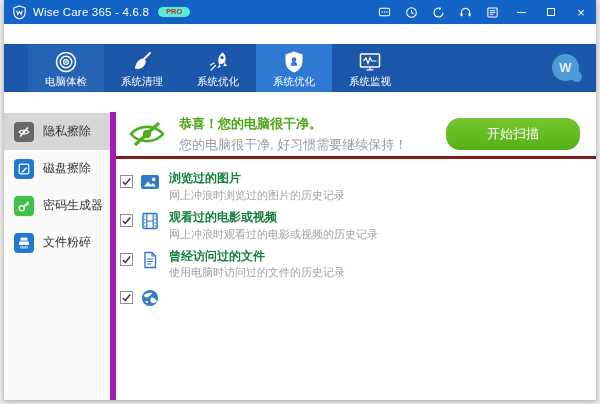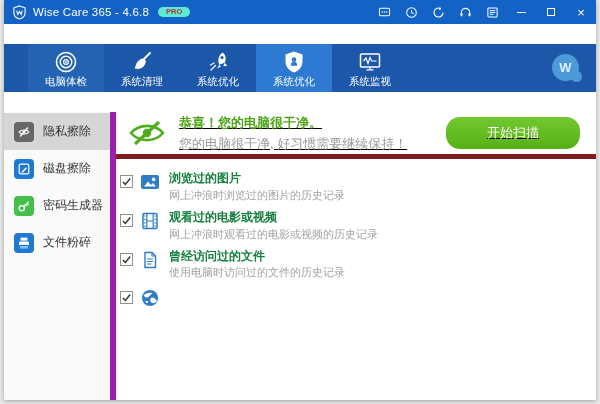--- a/index.html
+++ b/index.html
@@ -51,21 +51,21 @@
               justify-content:center; flex:0 0 auto; }
   .side-ico svg { width:14px; height:14px; }
   .ico-gray  { background:#676767; }
   .ico-blue  { background:#1f79d0; }
   .ico-green { background:#42c04a; }
 
   .main { flex:1; display:flex; flex-direction:column; background:#fff; min-width:0; }
 
   
   .status-bar { height:47px; display:flex; align-items:center; padding:0 16px 0 12px;
-                border-bottom:5px solid #7f1d1d; flex:0 0 auto;text-decoration:underline; }
+                border-bottom:3px solid #7f1d1d; flex:0 0 auto; }
   .status-icon { width:38px; height:28px; margin-right:13px; flex:0 0 auto; }
   .status-title { font-size:13px; font-weight:bold; color:#4fa519; }
   .status-sub { font-size:13px; color:#9b9b9b; margin-top:3px; }
   .scan-btn { margin-left:auto; background:linear-gradient(#74c730,#55b115); color:#fff;
               border:none; border-radius:14px; padding:7px 41px; font-size:13px;
               font-family:"Liberation Sans", sans-serif; cursor:pointer; }
 
   
   .item-list { padding:10px 0 0 4px; }
   .row { display:flex; align-items:flex-start; padding:3px 0 5px 0; }

